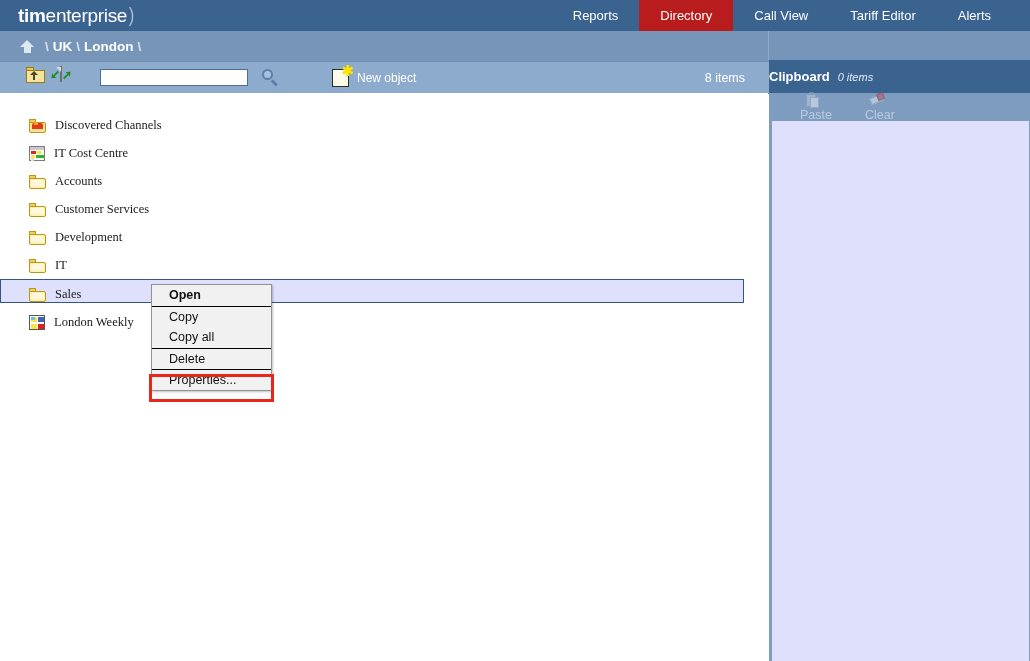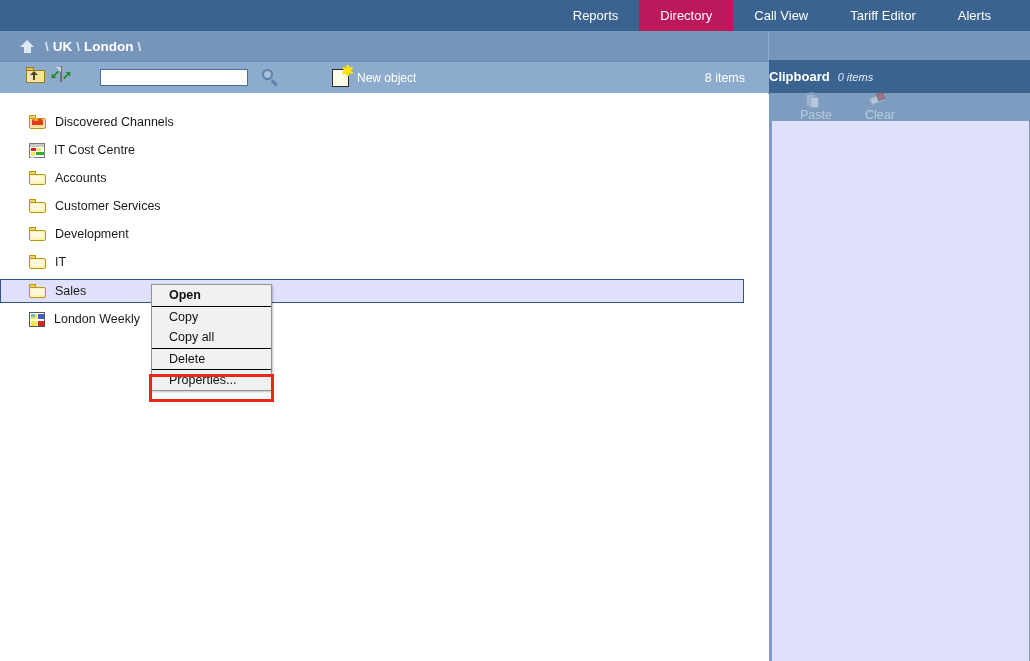--- a/index.html
+++ b/index.html
@@ -52,21 +52,21 @@
     display: flex;
     align-items: center;
     justify-content: center;
     color: #ffffff;
     font-size: 13px;
     padding: 0 21px;
     white-space: nowrap;
     cursor: pointer;
   }
   .nav-tab.active {
-    background: #be185d;
+    background: #b91c1c;
   }
   .nav-spacer { width: 18px; }
 
   
   .breadcrumb {
     height: 30px;
     background: #7695b9;
     display: flex;
     align-items: center;
     padding-left: 20px;
@@ -255,26 +255,27 @@
     height: 568px;
     background: #ffffff;
     overflow: hidden;
   }
   .list {
     padding-top: 18px;
   }
   .row {
     height: 22px;
     display: flex;
-    align-items: center;
+    align-items: flex-end;
     padding-left: 29px;
     margin-bottom: 6px;
     box-sizing: border-box;
     cursor: pointer;
     position: relative;
+    font-family: Liberation Serif, serif;
   }
   .row.selected {
     background: #dfe0fb;
     border: 1px solid #33568a;
     width: 744px;
     padding-left: 28px;
     height: 24px;
     margin-bottom: 5px;
   }
   .row-label {
@@ -515,20 +516,25 @@
     top: 31px;
     width: 1px;
     height: 29px;
     background: #8dabcc;
   }
 </style>
 </head>
 <body>
 
 <div class="topbar">
+  <div class="logo">
+    <span class="lg-bold">tim</span>
+      <span class="lg-norm">enterprise</span>
+      <span class="lg-swoosh">)</span>
+  </div>
   <div class="nav">
     <div class="nav-tab">Reports</div>
     <div class="nav-tab active">Directory</div>
     <div class="nav-tab">Call View</div>
     <div class="nav-tab">Tariff Editor</div>
     <div class="nav-tab">Alerts</div>
     <div class="nav-spacer"></div>
   </div>
 </div>
 

